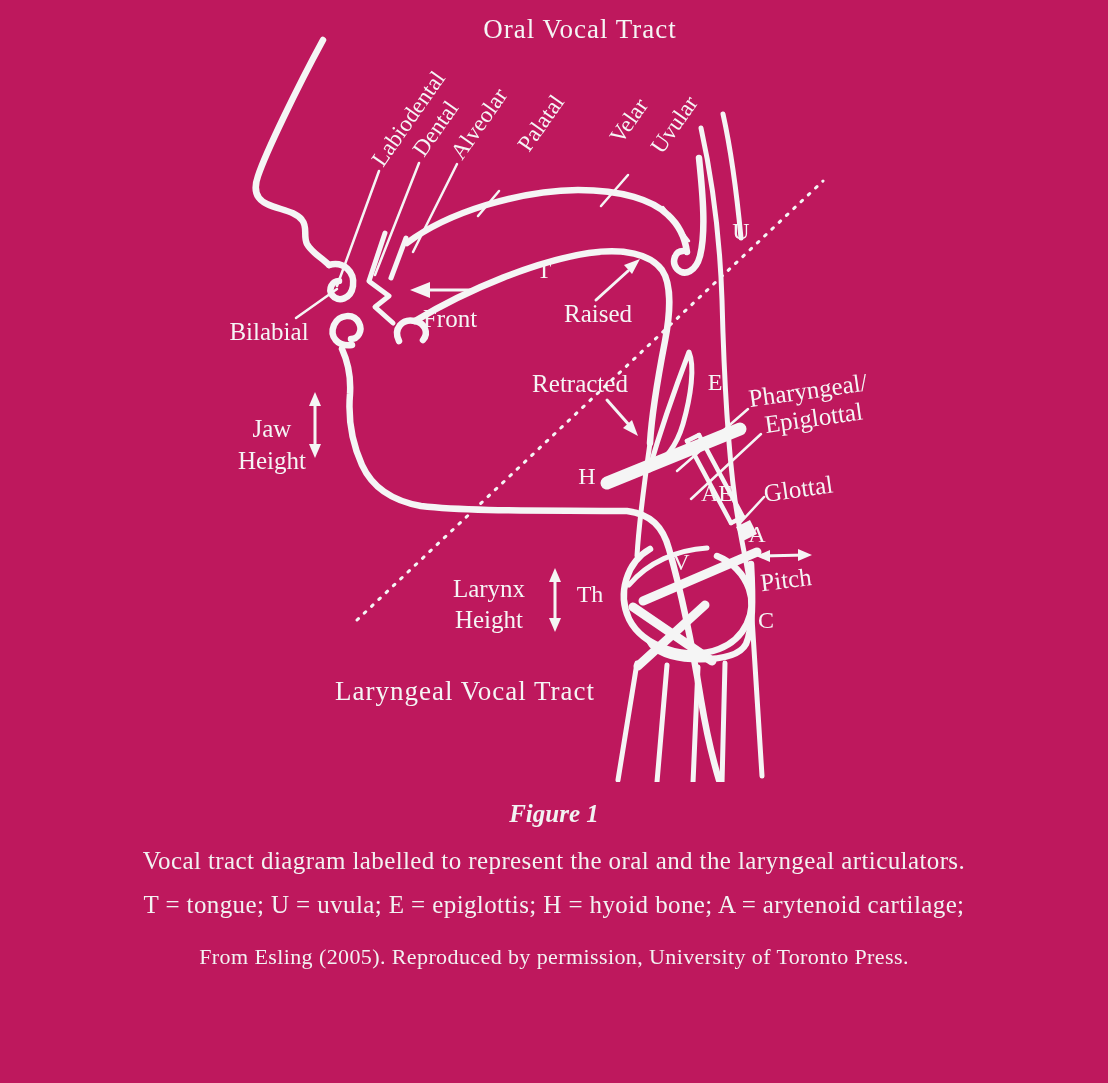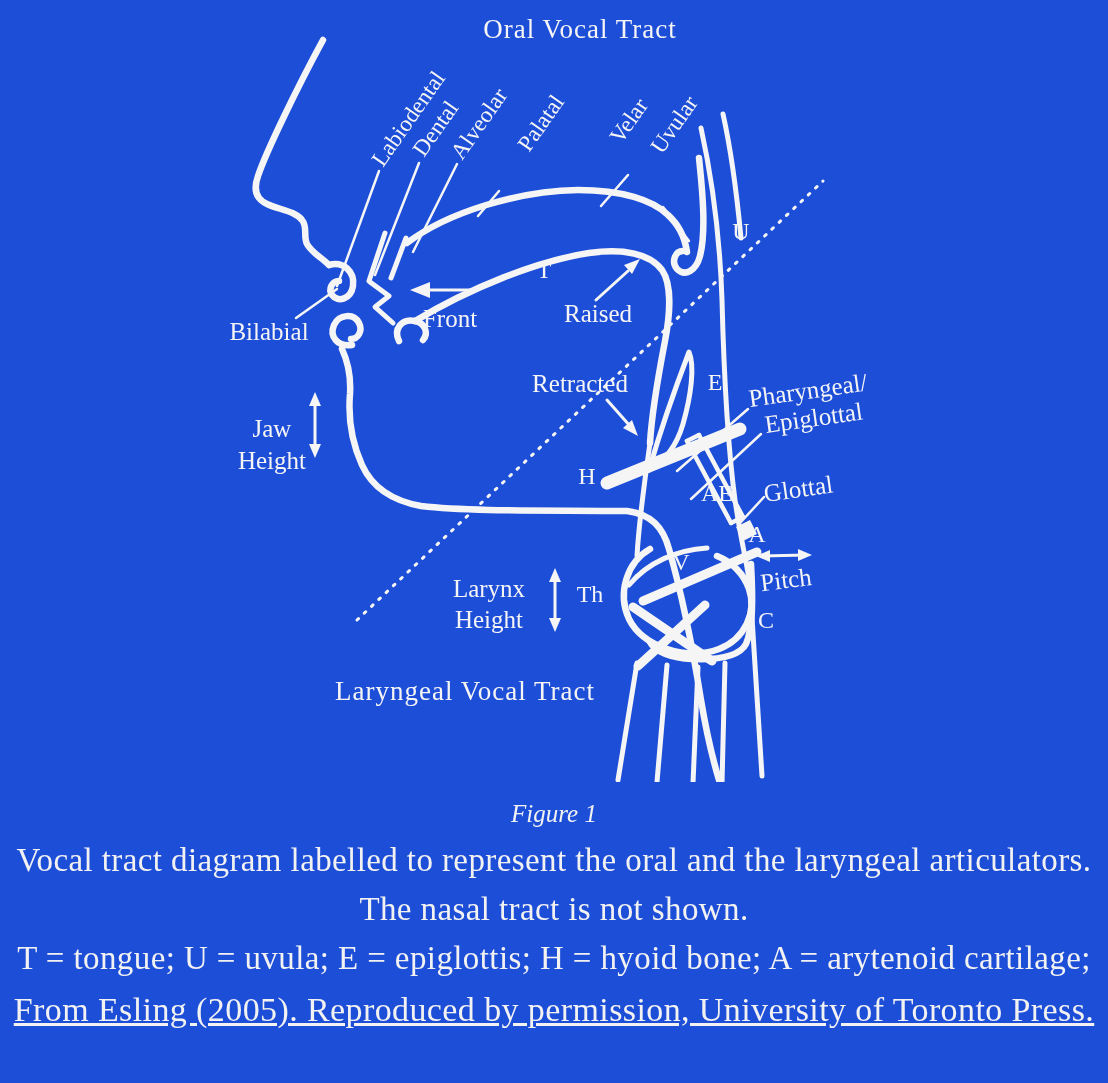--- a/index.html
+++ b/index.html
@@ -1,19 +1,19 @@
 <!DOCTYPE html>
 <html><head>
 <meta charset="utf-8">
 <style>
   html,body{margin:0;padding:0;background:#000;}
   .page{
     position:relative;
     width:1108px;height:1083px;
-    background:#1d4ed8;
+    background:#be185d;
     color:#ffffff;
     font-family:"Liberation Serif","DejaVu Serif",serif;
     overflow:hidden;
   }
   svg{display:block;}
   svg text{
     fill:#f5f5f5;
     font-family:"Liberation Serif","DejaVu Serif",serif;
   }
   .t-title{font-size:27px;letter-spacing:1px;}
@@ -29,26 +29,26 @@
   .w-4{stroke-width:4.5px;}
   .w-lead{stroke-width:2.5px;}
   .w-arrow{stroke-width:3px;}
   .dotted{stroke-width:3px;stroke-dasharray:2 8;}
   .fillink{fill:#f5f5f5;stroke:none;}
   .caption{
     position:absolute;left:0;top:782px;width:1108px;
     text-align:center;color:#f2f2f2;
   }
   .figure-label{
-    font-style:italic;font-weight:normal;
+    font-style:italic;font-weight:bold;
     font-size:25px;margin:18px 0 16px 0;
   }
-  .cap-line{font-size:33px;line-height:33px;letter-spacing:0.4px;margin:16px;}
+  .cap-line{font-size:25px;line-height:33px;letter-spacing:0.4px;margin:0;}
   .key-block{margin-top:11px;}
-  .source-line{margin-top:9px;font-size:34px;letter-spacing:0.4px;text-decoration:underline;}
+  .source-line{margin-top:23px;font-size:22px;letter-spacing:0.4px;}
 </style>
 </head>
 <body>
 
 <div class="page">
 
   <svg class="diagram" width="1108" height="782" viewBox="0 0 1108 782">
 
     <g>
 
@@ -168,20 +168,19 @@
       <text class="t-letter mid" x="681" y="570">V</text>
       <text class="t-letter mid" x="757" y="542">A</text>
       <text class="t-letter mid" x="590" y="602">Th</text>
       <text class="t-letter mid" x="766" y="628">C</text>
     </g>
   </svg>
 
   <div class="caption">
     <div class="figure-label">Figure 1</div>
     <p class="cap-line">Vocal tract diagram labelled to represent the oral and the laryngeal articulators.</p>
-    <p class="cap-line">The nasal tract is not shown.</p>
     <div class="key-block">
       <p class="cap-line">T = tongue; U = uvula; E = epiglottis; H = hyoid bone; A = arytenoid cartilage;</p>
     </div>
     <p class="source-line">From Esling (2005). Reproduced by permission, University of Toronto Press.</p>
   </div>
 
 </div>
 
 </body></html>

